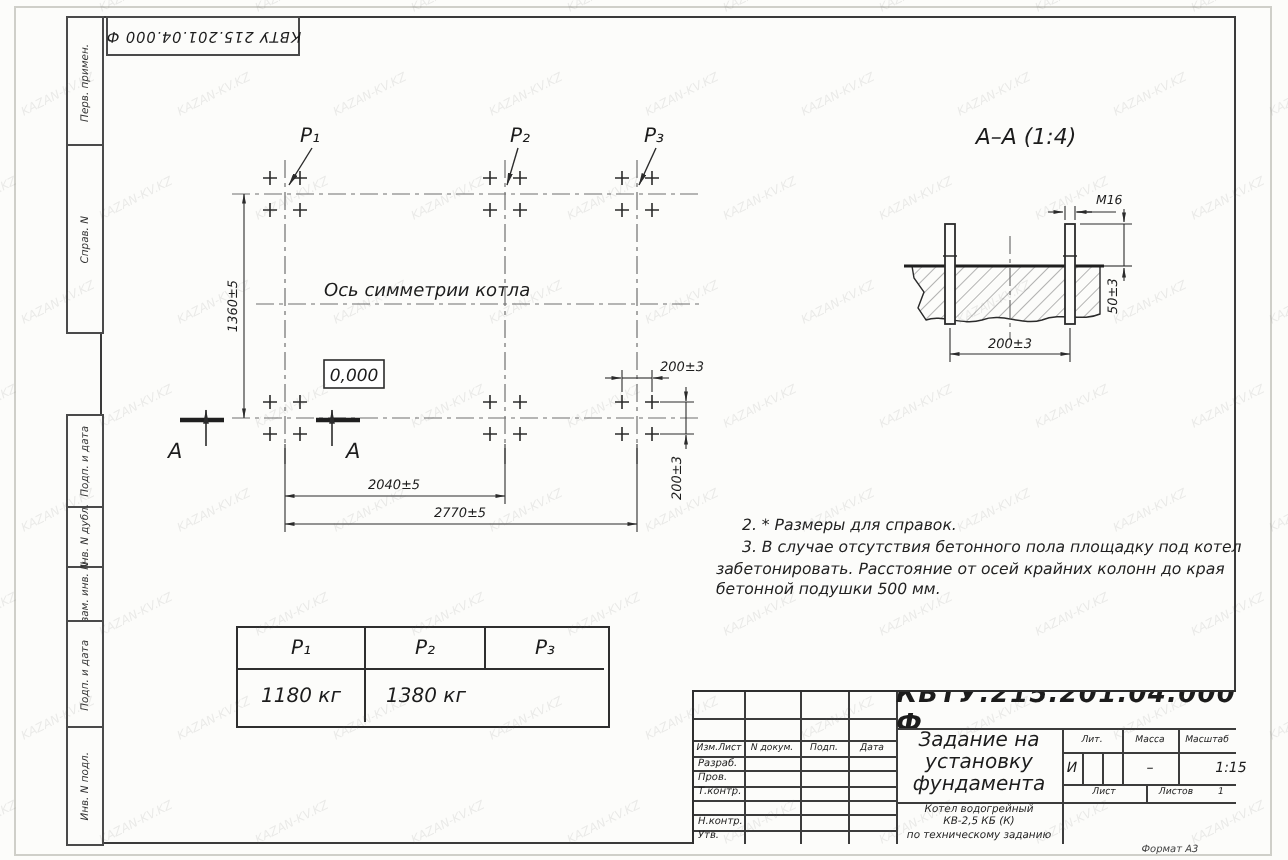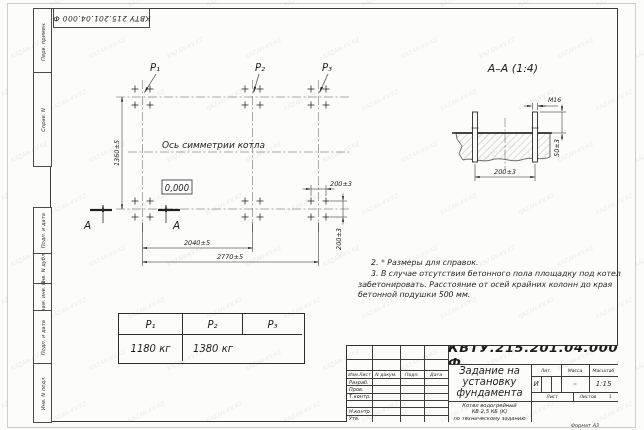--- a/index.html
+++ b/index.html
@@ -238,21 +238,21 @@
       <span>Котел водогрейный</span>
       <span>КВ-2,5 КБ (К)</span>
       <span>по техническому заданию</span>
     </div>
 
     <div class="cellt small" style="left:184px;top:18px;width:30px;height:12px;">Лит.</div>
     <div class="cellt small" style="left:214px;top:18px;width:28px;height:12px;">Масса</div>
     <div class="cellt small" style="left:242px;top:18px;width:29px;height:12px;">Масштаб</div>
     <div class="cellt" style="left:184px;top:30px;width:10px;height:16px;font-size:7px;">И</div>
     <div class="cellt" style="left:214px;top:30px;width:28px;height:16px;font-size:7px;">–</div>
-    <div class="cellt" style="left:242px;top:30px;width:29px;height:16px;font-size:7px;">1:15</div>
+    <div class="cellt" style="left:254px;top:30px;width:29px;height:16px;font-size:7px;">1:15</div>
 
     <div class="cellt small" style="left:184px;top:46px;width:42px;height:9px;">Лист</div>
     <div class="cellt small" style="left:226px;top:46px;width:30px;height:9px;">Листов</div>
     <div class="cellt small" style="left:256px;top:46px;width:15px;height:9px;">1</div>
 
   </div>
 
   <div class="abs fmt">Формат А3</div>
 
   <div class="abs" style="left:0;top:0;width:644px;height:430px;">

